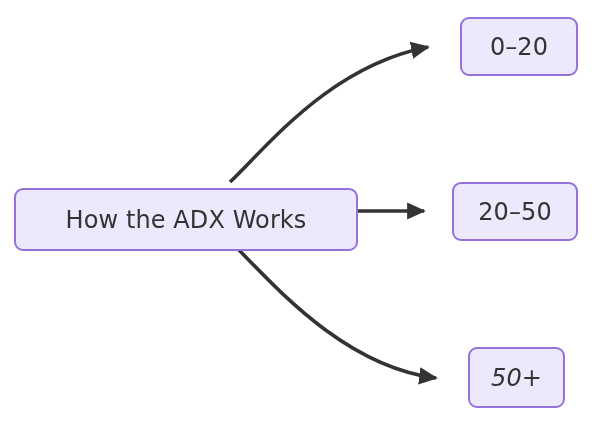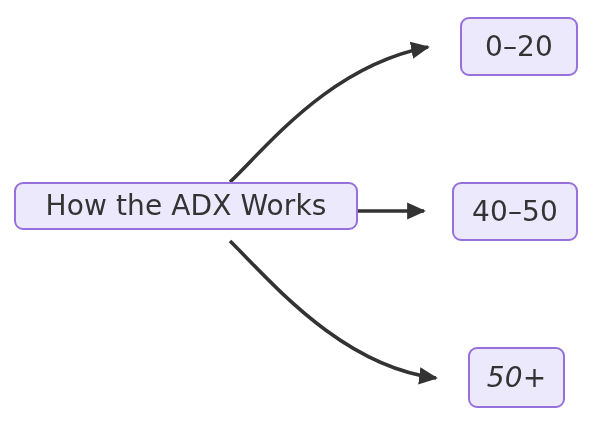--- a/index.html
+++ b/index.html
@@ -29,30 +29,30 @@
     align-items: center;
     justify-content: center;
     background: #ece9fc;
     border: 2px solid #9670db;
     border-radius: 9px;
     z-index: 2;
   }
   .node-label {
     color: #333333;
     font-family: "DejaVu Sans", sans-serif;
-    font-size: 28px;
+    font-size: 24px;
     line-height: 1;
     letter-spacing: 0.1px;
     white-space: nowrap;
   }
   #node-root {
     left: 14px;
-    top: 182px;
+    top: 188px;
     width: 344px;
-    height: 48px;
+    height: 63px;
   }
   #node-low {
     left: 460px;
     top: 17px;
     width: 118px;
     height: 59px;
   }
   #node-mid {
     left: 452px;
     top: 182px;
@@ -88,20 +88,20 @@
 
   <div class="node" id="node-root">
     <span class="node-label">How the ADX Works</span>
   </div>
 
   <div class="node" id="node-low">
     <span class="node-label">0–20</span>
   </div>
 
   <div class="node" id="node-mid">
-    <span class="node-label">40–50</span>
+    <span class="node-label">20–50</span>
   </div>
 
   <div class="node" id="node-high">
     <span class="node-label">50+</span>
   </div>
 
 </div>
 
 </body></html>

